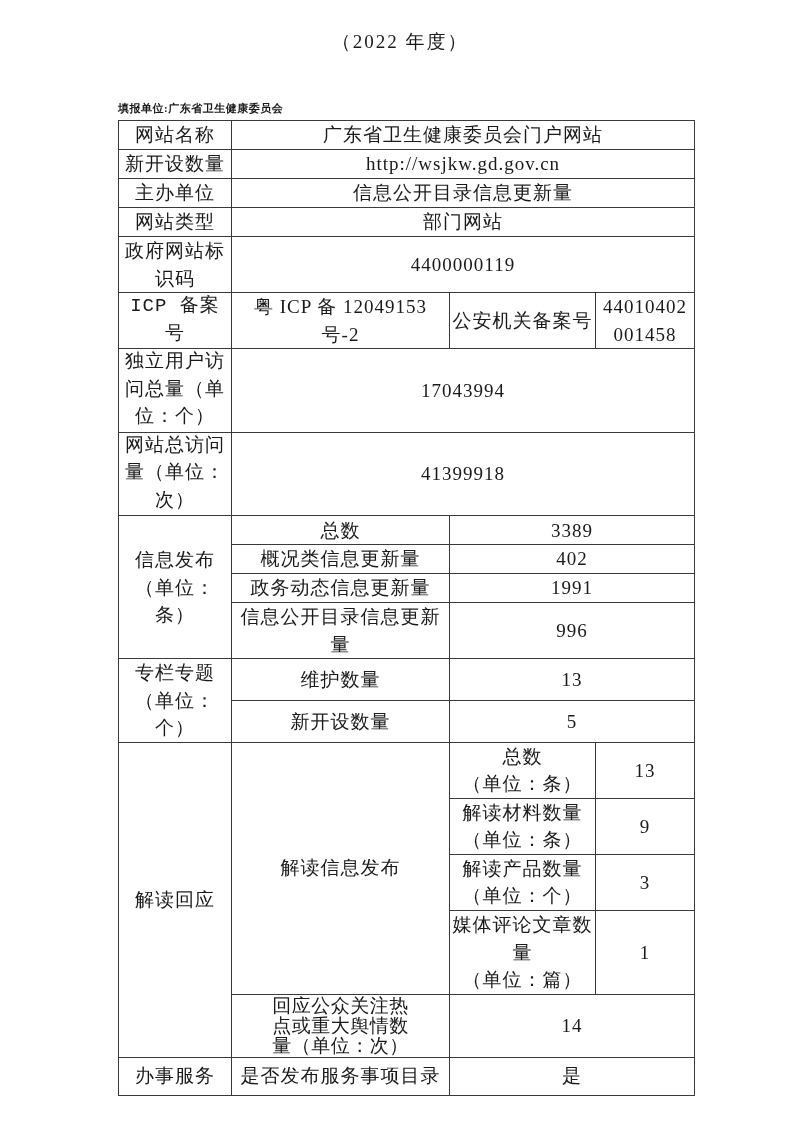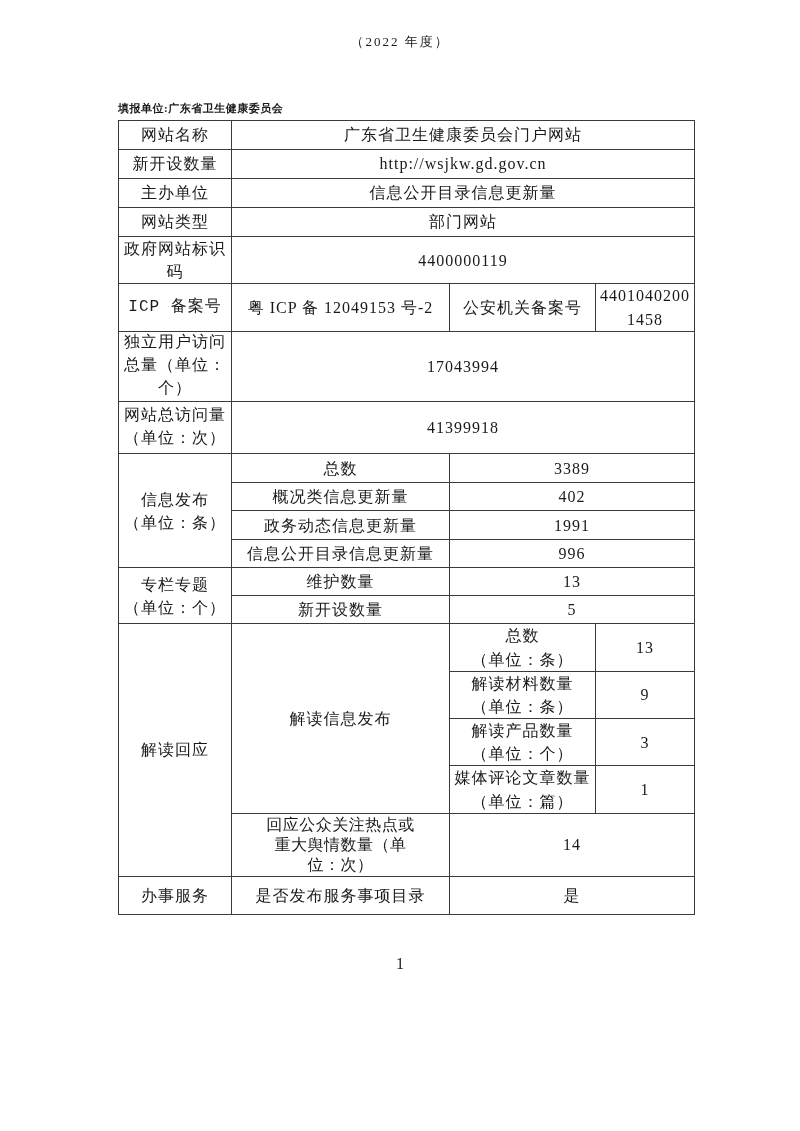--- a/index.html
+++ b/index.html
@@ -18,41 +18,41 @@
     text-align: center;
     font-family: "Liberation Sans", "DejaVu Sans", sans-serif;
     font-weight: 700;
     font-size: 30px;
     line-height: 36px;
     letter-spacing: 2px;
   }
   .subtitle {
     margin-top: 32px;
     text-align: center;
-    font-size: 13px;
+    font-size: 19px;
     line-height: 20px;
     letter-spacing: 2px;
   }
   .report-unit {
     margin: 48px 0 4px 118px;
     font-weight: 700;
     font-size: 11px;
     line-height: 16px;
     letter-spacing: 0.5px;
   }
 
   table.report {
     margin-left: 118px;
     width: 576px;
     border-collapse: collapse;
     table-layout: fixed;
   }
   table.report td {
     border: 1px solid #3a3a3a;
-    font-size: 16px;
+    font-size: 19px;
     line-height: 1.45;
     text-align: center;
     vertical-align: middle;
     letter-spacing: 1px;
     padding: 0 2px;
     overflow: hidden;
   }
   
   td.lab { letter-spacing: 4px; }
   td.lab-wrap { letter-spacing: 0; padding: 0 3px; line-height: 22px; font-family: Liberation Mono, monospace; }

